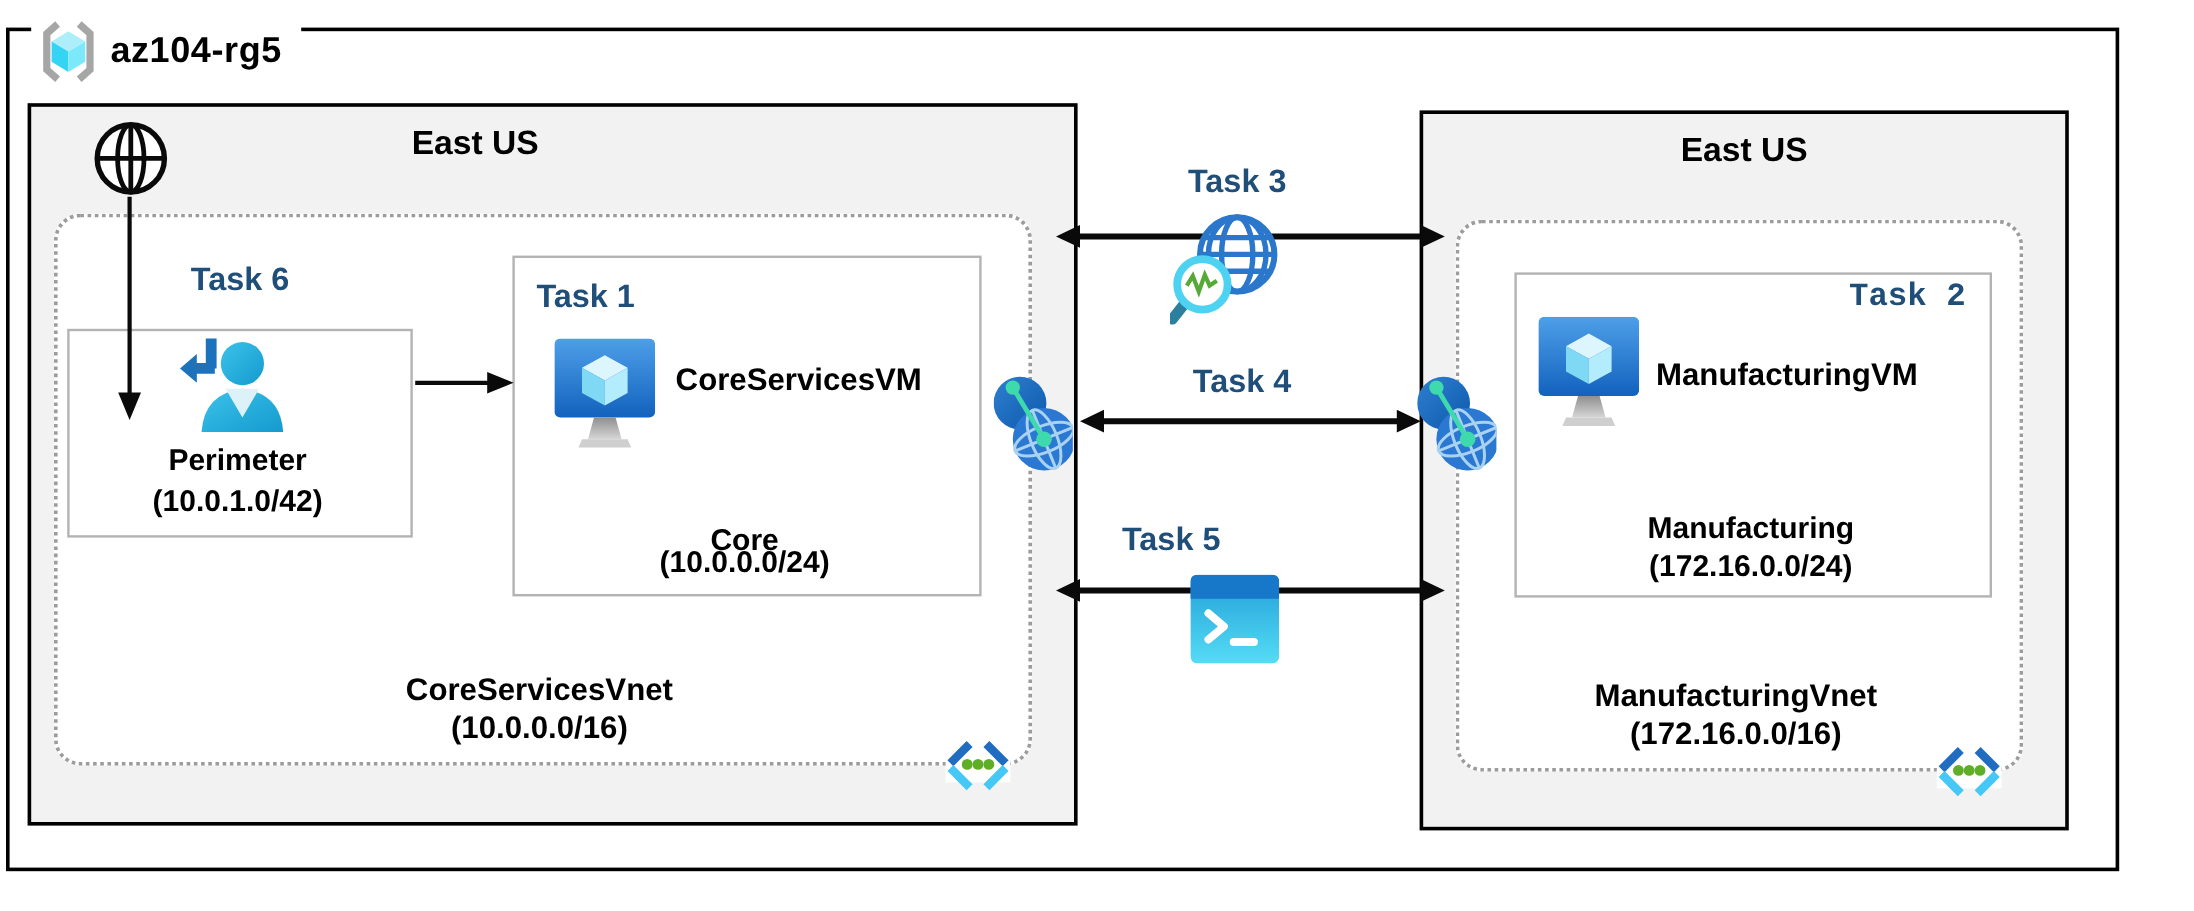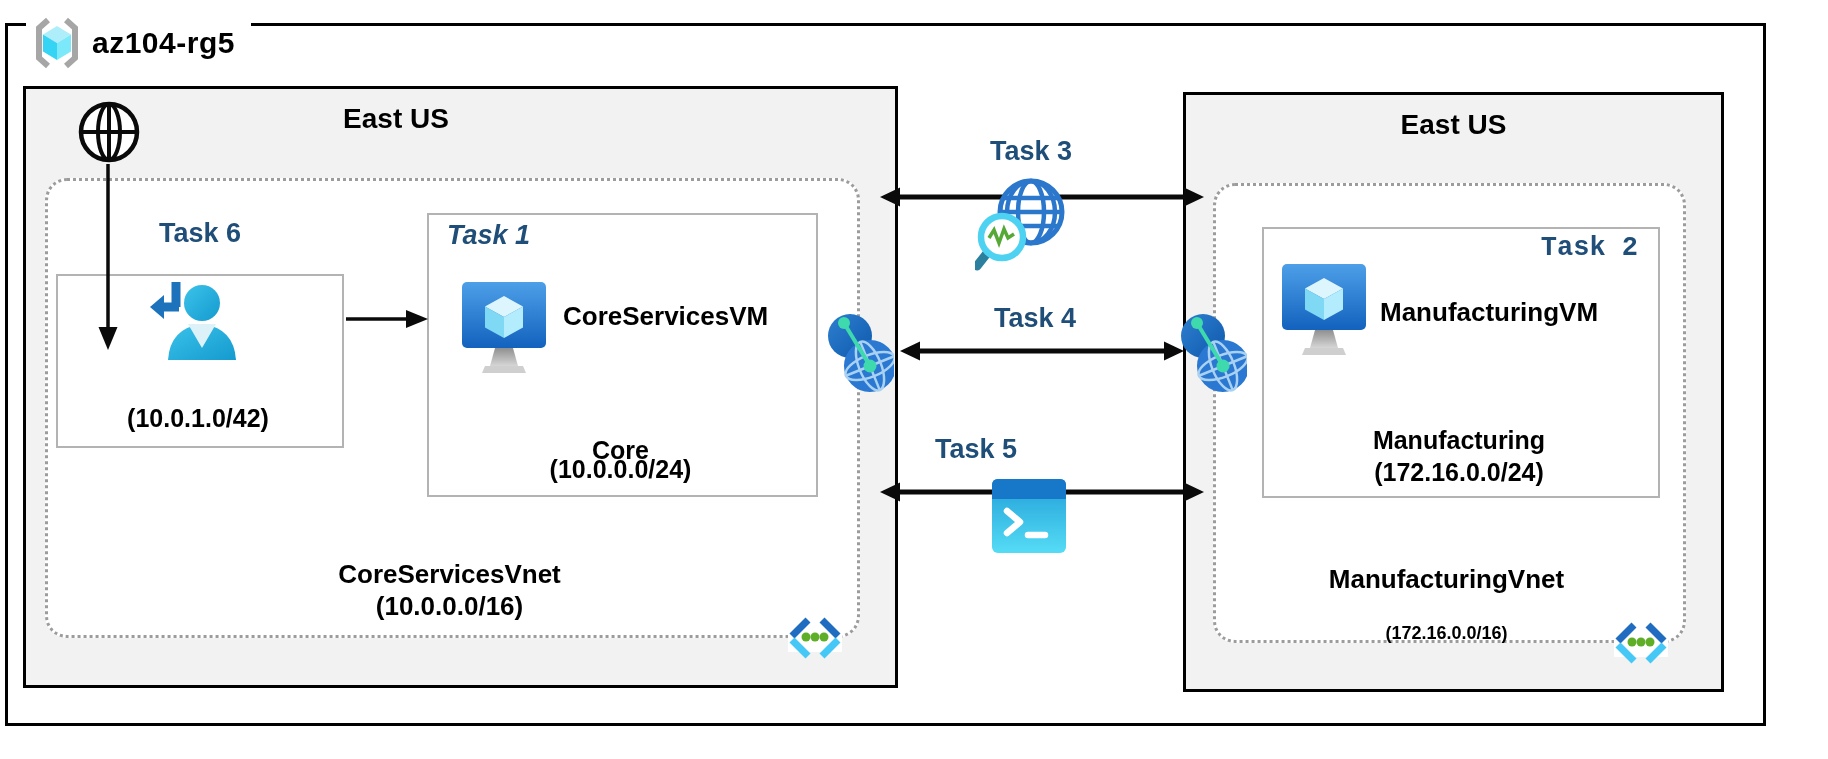--- a/index.html
+++ b/index.html
@@ -63,29 +63,30 @@
           <stop offset="1" stop-color="#149ace"></stop>
       </linearGradient>
     </defs>
     <line x1="28" y1="4" x2="28" y2="29" stroke="#1c72bb" stroke-width="9"></line>
     <line x1="31" y1="29" x2="15" y2="29" stroke="#1c72bb" stroke-width="9"></line>
     <polygon points="16,17 16,41 2,29" fill="#1c72bb"></polygon>
     <circle cx="54" cy="25" r="18" fill="url(#personG)"></circle>
     <path d="M20,82 Q22,50 54,46 Q86,50 88,82 Z" fill="url(#personG)"></path>
     <polygon points="40,46 68,46 54,70" fill="#ddf1f9"></polygon>
   </svg>
+  <div class="abs name tc" style="left:56px;top:368px;width:284px;">Perimeter</div>
   <div class="abs name tc" style="left:56px;top:402px;width:284px;">(10.0.1.0/42)</div>
 
   <svg class="abs z2" style="left:344px;top:306px;" width="86" height="26" viewBox="0 0 86 26">
     <line x1="2" y1="13" x2="66" y2="13" stroke="#0a0a0a" stroke-width="3.5"></line>
     <polygon points="84,13 62,4 62,22" fill="#0a0a0a"></polygon>
   </svg>
 
   <div class="abs item-box" style="left:427px;top:213px;width:387px;height:280px;"></div>
-  <div class="abs task-label" style="left:447px;top:220px;font-style:italic;">Task 1</div>
+  <div class="abs task-label" style="left:447px;top:232px;">Task 1</div>
   <svg class="abs z2" style="left:462px;top:282px;" width="84" height="98" viewBox="0 0 84 98">
     <defs>
       <linearGradient id="vmScr" x1="0" y1="0" x2="0" y2="1">
         <stop offset="0" stop-color="#4e9fe8"></stop>
           <stop offset="1" stop-color="#1262be"></stop>
       </linearGradient>
       <linearGradient id="vmStand" x1="0" y1="0" x2="0" y2="1">
         <stop offset="0" stop-color="#8f8f8f"></stop>
           <stop offset="1" stop-color="#d6d6d6"></stop>
       </linearGradient>
@@ -128,21 +129,21 @@
     <polygon points="23,24.5 42,35 42,56 23,45.5" fill="#7fd8f4"></polygon>
     <polygon points="42,35 61,24.5 61,45.5 42,56" fill="#b3ecfc"></polygon>
     <polygon points="33,66 51,66 56,84 28,84" fill="url(#vmStand)"></polygon>
     <polygon points="23,84 61,84 64,91 20,91" fill="#cfcfcf"></polygon>
   </svg>
   <div class="abs name" style="left:1380px;top:296px;font-size:26px;">ManufacturingVM</div>
   <div class="abs name tc" style="left:1262px;top:424px;width:394px;">Manufacturing</div>
   <div class="abs name tc" style="left:1262px;top:456px;width:394px;">(172.16.0.0/24)</div>
 
   <div class="abs name tc" style="left:1213px;top:563px;width:467px;font-size:26px;">ManufacturingVnet</div>
-  <div class="abs name tc" style="left:1213px;top:622px;width:467px;font-size:18px;text-align:center;">(172.16.0.0/16)</div>
+  <div class="abs name tc" style="left:1213px;top:595px;width:467px;font-size:26px;text-align:center;">(172.16.0.0/16)</div>
 
   <svg class="abs z3" style="left:1612px;top:619px;" width="58" height="46" viewBox="0 0 58 46">
     <rect x="2" y="8" width="54" height="30" fill="#ffffff"></rect>
     <line x1="22" y1="6" x2="6" y2="22" stroke="#1f6cc0" stroke-width="7"></line>
     <line x1="6" y1="26" x2="22" y2="42" stroke="#45c8f5" stroke-width="7"></line>
     <line x1="36" y1="6" x2="52" y2="22" stroke="#1f6cc0" stroke-width="7"></line>
     <line x1="52" y1="26" x2="36" y2="42" stroke="#45c8f5" stroke-width="7"></line>
     <circle cx="20" cy="23" r="4.5" fill="#5fae27"></circle>
     <circle cx="29" cy="23" r="4.5" fill="#5fae27"></circle>
     <circle cx="38" cy="23" r="4.5" fill="#5fae27"></circle>

